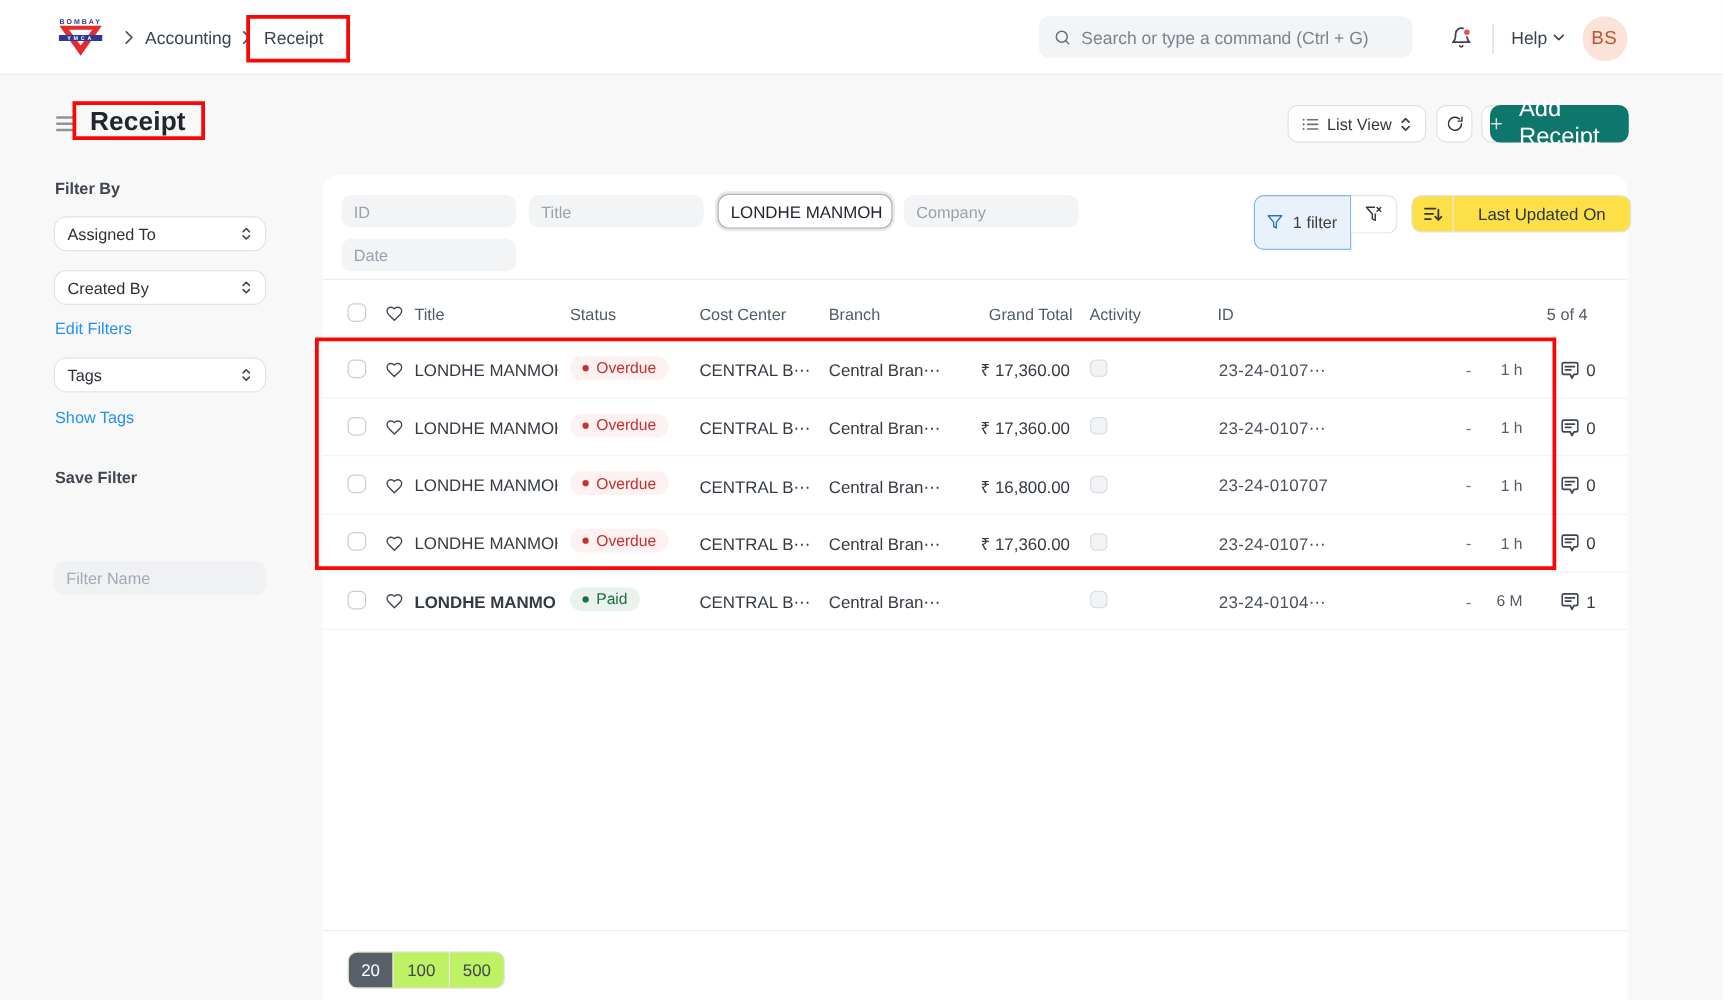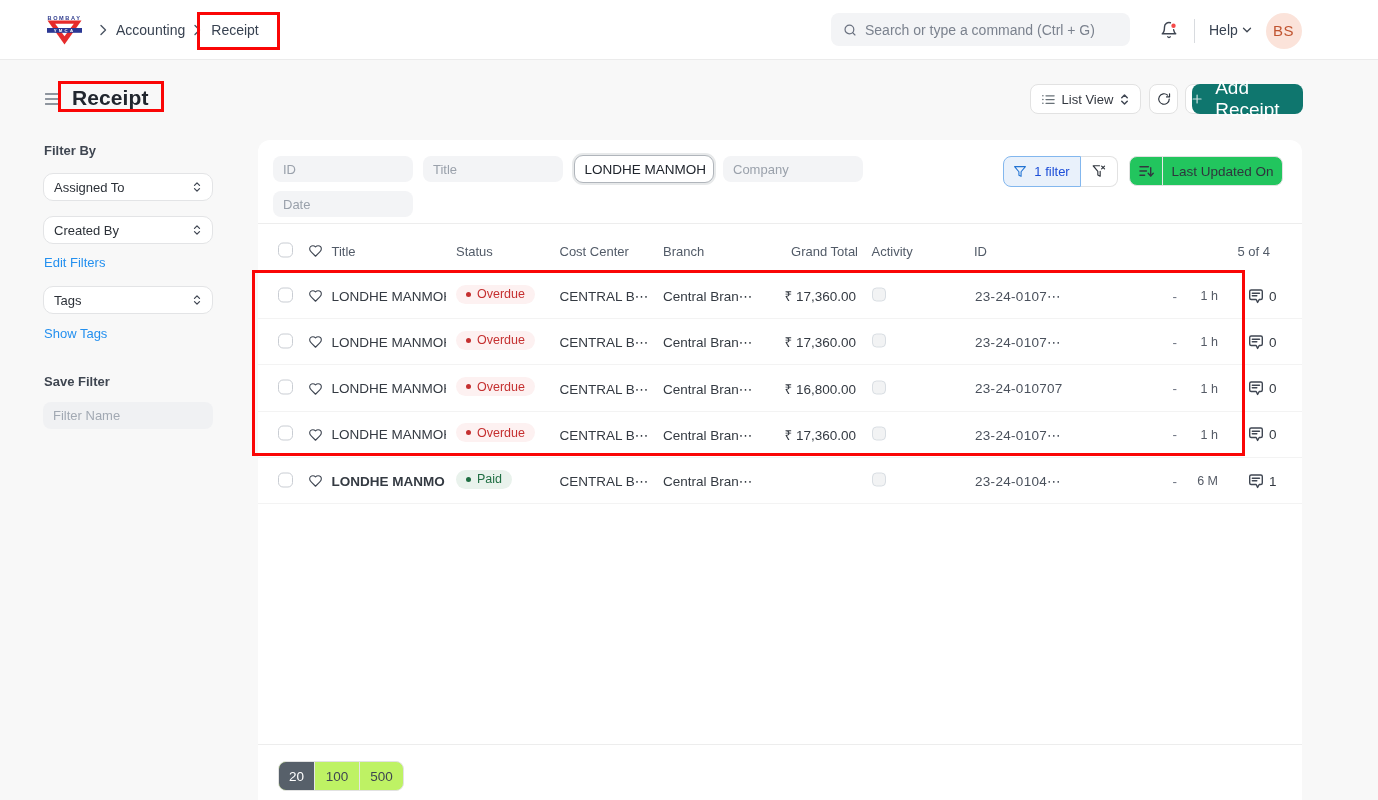--- a/index.html
+++ b/index.html
@@ -23,32 +23,32 @@
 #btn-listview { left:1001px; top:84px; width:111px; gap:6px; }
 #btn-refresh  { left:1120px; top:84px; width:29px; }
 #btn-dots     { left:1156px; top:84px; width:28px; }
 #btn-add { position:absolute; left:1192px; top:84px; width:111px; height:30px; background:#0f766e; border-radius:8px; color:#fff; font-size:19px; display:flex; align-items:center; justify-content:center; gap:13px; }
 
 
 #sidebar { position:absolute; left:43px; top:143px; width:170px; }
 .sb-label { font-size:13px; font-weight:700; color:#3f4651; }
 .sb-select { position:absolute; left:0; width:170px; height:28px; background:#fff; border:1px solid #e3e4e6; border-radius:10px; display:flex; align-items:center; padding:0 10px; font-size:13px; color:#2c3138; justify-content:space-between; }
 .sb-link { position:absolute; font-size:13px; color:#2490ef; }
-.sb-input { position:absolute; left:0; width:170px; height:28px; background:#f0f1f3; border-radius:8px; display:flex; align-items:center; padding:0 10px; font-size:13px; color:#a2a9b3; }
+.sb-input { position:absolute; left:0; width:170px; height:28px; background:#f0f1f3; border-radius:8px; display:flex; align-items:center; padding:0 10px; font-size:13px; color:#a2a9b3;margin-top:47px; }
 
 
 #container { position:absolute; left:258px; top:140px; width:1044px; height:660px; background:#fff; border-radius:12px 12px 0 0; }
 .finput { position:absolute; height:26px; width:140px; background:#f3f4f6; border-radius:8px; font-size:13px; color:#9aa1ab; display:flex; align-items:center; padding:0 10px; }
 #finput-focus { position:absolute; left:315.5px; top:15px; width:140px; height:28px; background:#fff; border:1.5px solid #b0b5bb; box-shadow:0 0 0 2px rgba(176,181,187,.3); border-radius:9px; font-size:13.5px; color:#21262e; display:flex; align-items:center; padding:0 10px; overflow:hidden; white-space:nowrap; }
 #filterdivider { position:absolute; left:0; top:83px; width:1044px; height:1px; background:#ededed; }
 
 #btn-1filter { position:absolute; left:744.5px; top:15.5px; width:115px; height:31px; display:flex; }
-#btn-1filter .seg1 { width:78px; height:31px; background:#e9f1fb; border:1px solid #83b7ee; border-radius:8px 0 0 8px; display:flex; align-items:center; justify-content:center; gap:7px; color:#1d4ed8; font-size:13px; }
+#btn-1filter .seg1 { width:78px; height:44px; background:#e9f1fb; border:1px solid #83b7ee; border-radius:8px 0 0 8px; display:flex; align-items:center; justify-content:center; gap:7px; color:#404040; font-size:13px; }
 #btn-1filter .seg2 { width:37px; height:31px; background:#fff; border:1px solid #e2e2e2; border-left:none; border-radius:0 8px 8px 0; display:flex; align-items:center; justify-content:center; }
-#btn-sort { position:absolute; left:871px; top:16px; width:154px; height:30px; background:#22c55e; border:1px solid #e2e2e2; border-radius:8px; display:flex; }
+#btn-sort { position:absolute; left:871px; top:16px; width:176px; height:30px; background:#fde047; border:1px solid #e2e2e2; border-radius:8px; display:flex; }
 #btn-sort .icon { width:33px; display:flex; align-items:center; justify-content:center; border-right:1px solid #e8e8e8; }
 #btn-sort .lbl { flex:1; display:flex; align-items:center; justify-content:center; font-size:13.5px; color:#2f353d; }
 
 
 #thead { position:absolute; left:0; top:84px; width:1044px; height:49px; }
 #thead .hcell { position:absolute; top:4px; height:46px; display:flex; align-items:center; font-size:13px; color:#525b68; }
 .checkbox { width:15px; height:15px; border:1px solid #c9cdd3; border-radius:5px; background:#fff; transform:translateY(-1.5px); }
 .checkbox.dis { width:14px; height:14px; background:#f2f3f4; border-color:#d9dee3; border-radius:4.5px; }
 .row { position:absolute; left:0; width:1044px; height:46px; border-bottom:1px solid #f3f3f3; }
 .row .cell { position:absolute; top:0; height:46px; display:flex; align-items:center; font-size:13.5px; color:#343a42; }

